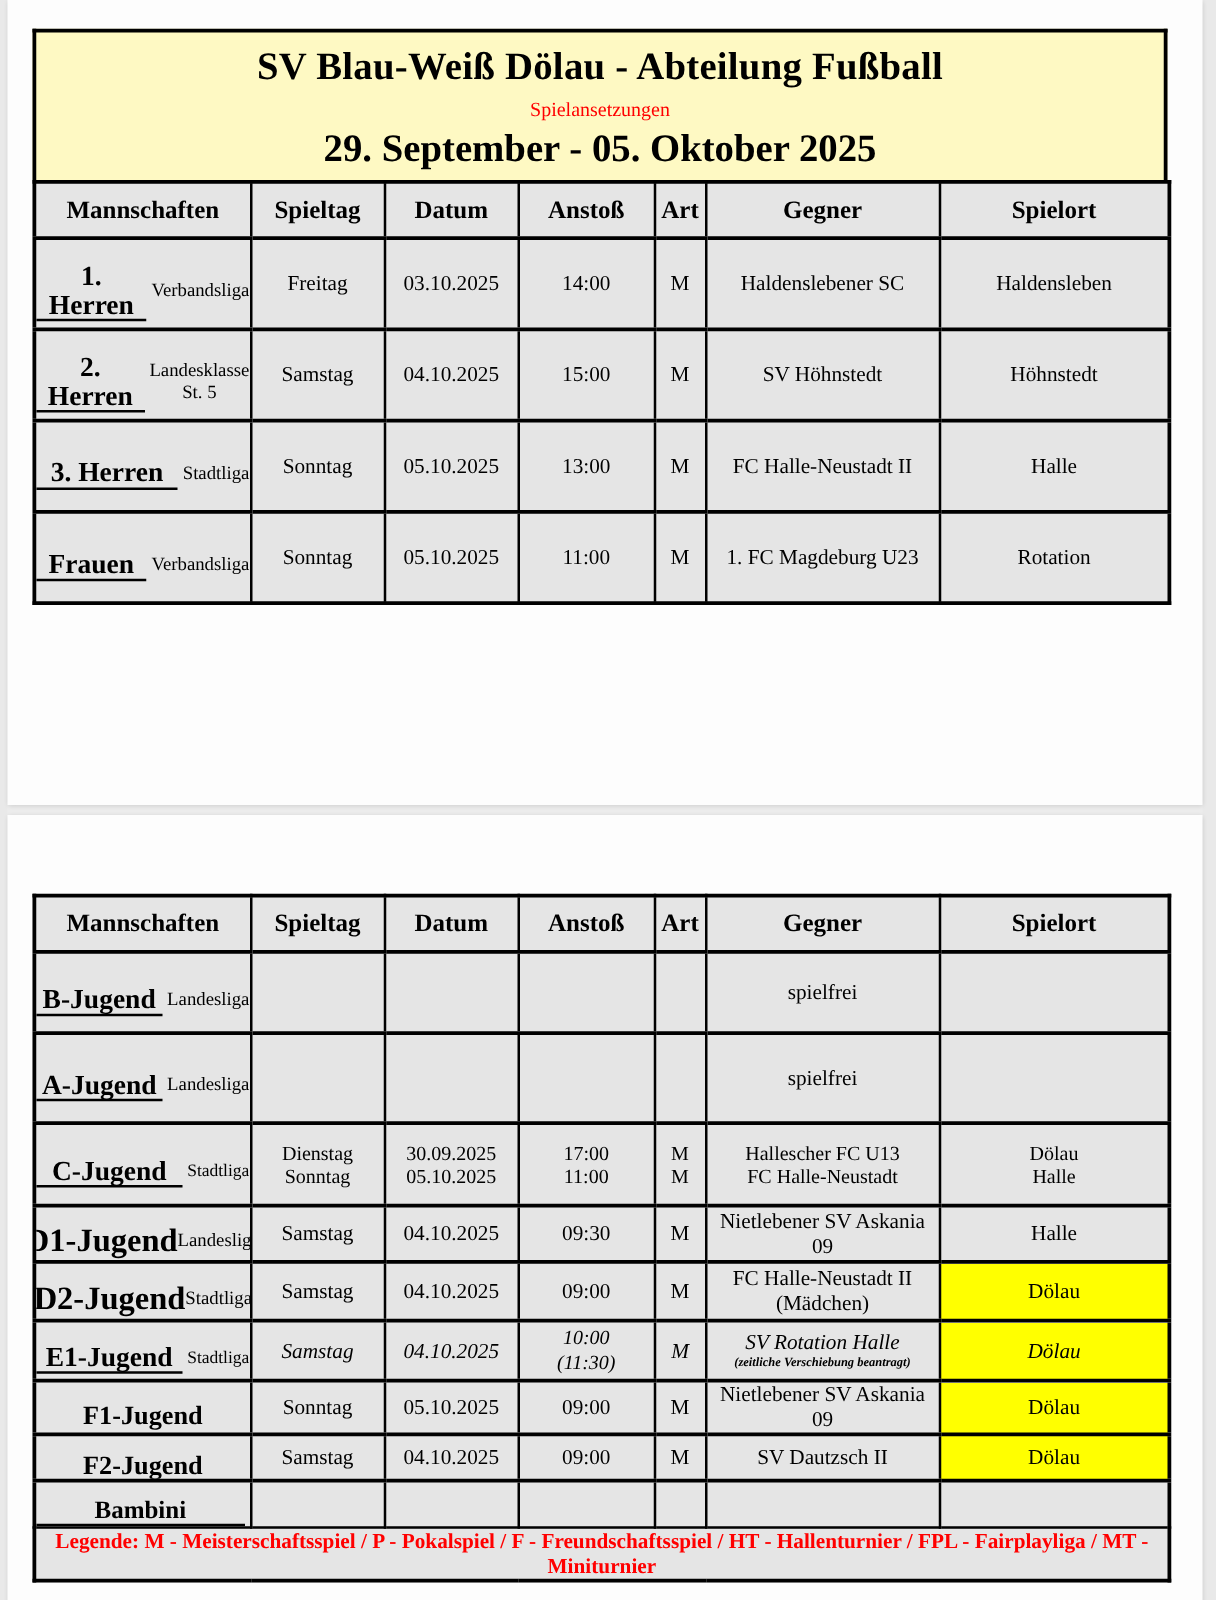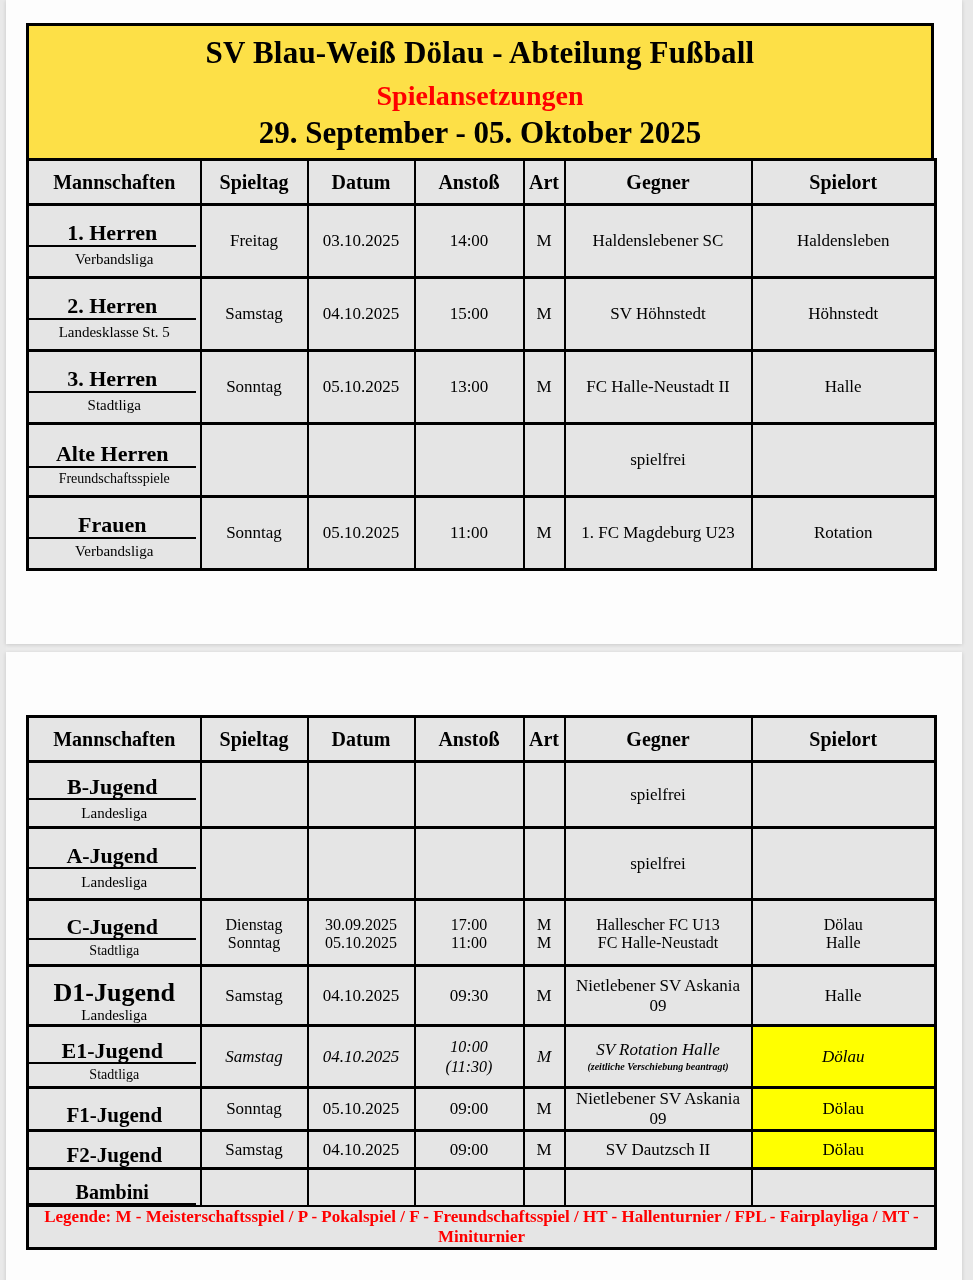--- a/index.html
+++ b/index.html
@@ -8,32 +8,32 @@
   .gutter{position:absolute;top:0;height:1280px;background:#e9e9e9;}
   .page{position:absolute;left:6px;width:956px;background:#fdfdfd;box-shadow:0 1px 4px rgba(0,0,0,0.15);}
   .page1{top:0;height:644px;}
   .page2{top:652px;height:640px;}
   .artifact{position:absolute;left:150px;top:0;width:340px;height:4px;background:#4a4a4a;border-radius:0 0 4px 4px;}
 
   .sheet{position:absolute;left:20px;width:908px;}
   .sheet1{top:23px;}
   .sheet2{top:63px;}
 
-  .titlebox{border:3px solid #000;border-bottom:none;text-align:center;padding:9px 0 7px;background:#fde047;}
+  .titlebox{border:3px solid #000;border-bottom:none;text-align:center;padding:9px 0 7px;background:#fef9c3;}
   .title{font-size:31px;font-weight:bold;letter-spacing:.2px;}
-  .subtitle{font-size:28px;font-weight:bold;color:#ff0000;margin-top:9px;}
+  .subtitle{font-size:16px;font-weight:normal;color:#ff0000;margin-top:9px;}
   .daterange{font-size:31px;font-weight:bold;margin-top:3px;}
 
   table.sched{border-collapse:collapse;table-layout:fixed;width:908px;background:#e5e5e5;border:3px solid #000;}
   table.sched th,table.sched td{border:2px solid #000;text-align:center;vertical-align:middle;padding:0;font-size:17px;overflow:hidden;}
   table.sched thead th{font-size:20px;font-weight:bold;height:42px;}
   tr.trow>td{border-top:3px solid #000;}
 
   
-  .mwrap{display:flex;flex-direction:column;height:100%;margin-top:12px;}
+  .mwrap{display:flex;flex-direction:row;height:100%;margin-top:12px;}
   .mname{flex:1 1 auto;display:flex;align-items:center;justify-content:center;font-weight:bold;font-size:22px;line-height:1.05;}
   .mwrap.lined .mname{border-bottom:2px solid #000;margin-right:4px;}
   .mleague{flex:0 0 26px;display:flex;align-items:center;justify-content:center;font-size:15px;}
   .mleague.sm{flex-basis:22px;font-size:14px;}
   .mwrap.stack{justify-content:center;}
   .mwrap.stack .mname{flex:0 0 auto;font-size:26px;}
   .mwrap.stack .mleague{flex:0 0 auto;margin-top:1px;font-size:15px;}
   .mwrap.only .mname{font-size:21px;}
   .mwrap.bline .mname{font-size:20px;border-bottom:2px solid #000;margin-right:4px;}
 
@@ -125,34 +125,20 @@
                 <div class="mname">3. Herren</div>
                 <div class="mleague">Stadtliga</div>
               </div>
             </td>
             <td>Sonntag</td>
             <td>05.10.2025</td>
             <td>13:00</td>
             <td>M</td>
             <td>FC Halle-Neustadt II</td>
             <td>Halle</td>
-          </tr>
-          <tr class="trow" style="height:73px;">
-            <td>
-              <div class="mwrap lined">
-                <div class="mname">Alte Herren</div>
-                <div class="mleague sm">Freundschaftsspiele</div>
-              </div>
-            </td>
-            <td></td>
-            <td></td>
-            <td></td>
-            <td></td>
-            <td>spielfrei</td>
-            <td></td>
           </tr>
           <tr class="trow" style="height:73px;">
             <td>
               <div class="mwrap lined">
                 <div class="mname">Frauen</div>
                 <div class="mleague">Verbandsliga</div>
               </div>
             </td>
             <td>Sonntag</td>
             <td>05.10.2025</td>
@@ -274,20 +260,37 @@
               </div>
             </td>
             <td>Samstag</td>
             <td>04.10.2025</td>
             <td>09:30</td>
             <td>M</td>
             <td class="wrapcell">Nietlebener SV Askania 09</td>
             <td>Halle</td>
           </tr>
 
+          <tr class="trow" style="height:47px;">
+            <td>
+              <div class="mwrap stack">
+                <div class="mname">D2-Jugend</div>
+                <div class="mleague">Stadtliga</div>
+              </div>
+            </td>
+            <td>Samstag</td>
+            <td>04.10.2025</td>
+            <td>09:00</td>
+            <td>M</td>
+            <td>
+              <div class="line2">FC Halle-Neustadt II</div>
+              <div class="line2">(Mädchen)</div>
+            </td>
+            <td class="yellow">Dölau</td>
+          </tr>
 
           <tr class="trow italic" style="height:48px;">
             <td style="font-style:normal;">
               <div class="mwrap lined">
                 <div class="mname">E1-Jugend</div>
                 <div class="mleague sm">Stadtliga</div>
               </div>
             </td>
             <td>Samstag</td>
             <td>04.10.2025</td>

